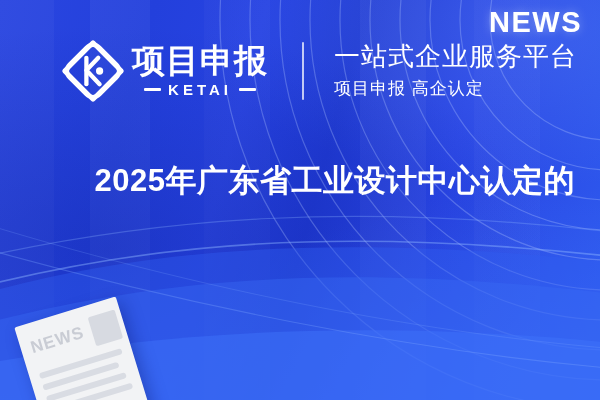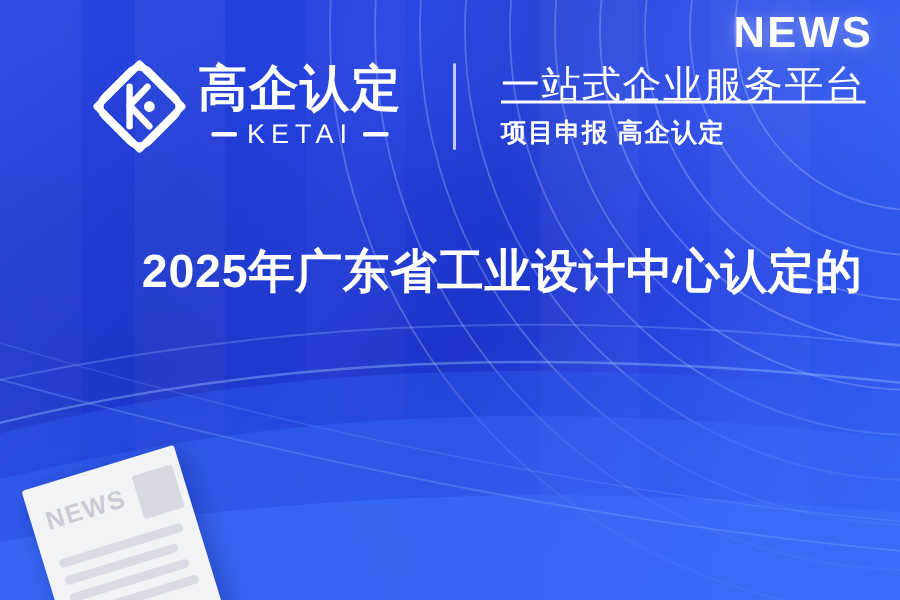--- a/index.html
+++ b/index.html
@@ -108,48 +108,47 @@
     margin-top: 3px;
   }
   .logo-dash {
     display: block;
     width: 17px;
     height: 3px;
     background: #ffffff;
     border-radius: 1px;
   }
   .logo-en {
-    font-weight: 400;
-    font-size: 18px;
+    font-weight: 700;
+    font-size: 15px;
     letter-spacing: 4px;
     color: #ffffff;
   }
 
   .divider {
     width: 2px;
     height: 58px;
     background: rgba(255,255,255,0.72);
     margin: 0 30px 0 34px;
     flex: none;
     border-radius: 1px;
   }
 
   .tagline { display: flex; flex-direction: column; }
   .tagline-main {
     font-size: 26px;
     line-height: 1.12;
     color: #ffffff;
     letter-spacing: 1px;
     white-space: nowrap;
-    text-decoration: underline;
   }
   .tagline-sub {
     margin-top: 5px;
     font-size: 17px;
-    font-weight: 700;
+    font-weight: 400;
     color: #ffffff;
     letter-spacing: 1px;
     white-space: nowrap;
   }
 
   
   .news-mark {
     position: absolute;
     top: 6px;
     right: 18px;
@@ -259,21 +258,21 @@
       <svg viewBox="0 0 100 100" fill="none">
         <path d="M50 7 L93 50 L50 93 L7 50 Z" stroke="#ffffff" stroke-width="7" stroke-linejoin="round" fill="none" transform="rotate(0 50 50)" rx="10"></path>
         <rect x="18" y="18" width="64" height="64" rx="14" transform="rotate(45 50 50)" stroke="#ffffff" stroke-width="6.5" fill="none"></rect>
         <path d="M40 30 L40 70" stroke="#ffffff" stroke-width="6.5" stroke-linecap="round"></path>
         <path d="M58 30 L40 49 L60 70" stroke="#ffffff" stroke-width="6.5" stroke-linecap="round" stroke-linejoin="round" fill="none"></path>
         <circle cx="60" cy="50" r="5.5" fill="#ffffff"></circle>
       </svg>
     </div>
 
     <div class="logo-words">
-      <div class="logo-cn">高企认定</div>
+      <div class="logo-cn">项目申报</div>
       <div class="logo-en-row">
         <span class="logo-dash"></span>
         <span class="logo-en">KETAI</span>
         <span class="logo-dash"></span>
       </div>
     </div>
 
     <div class="divider"></div>
 
     <div class="tagline">

